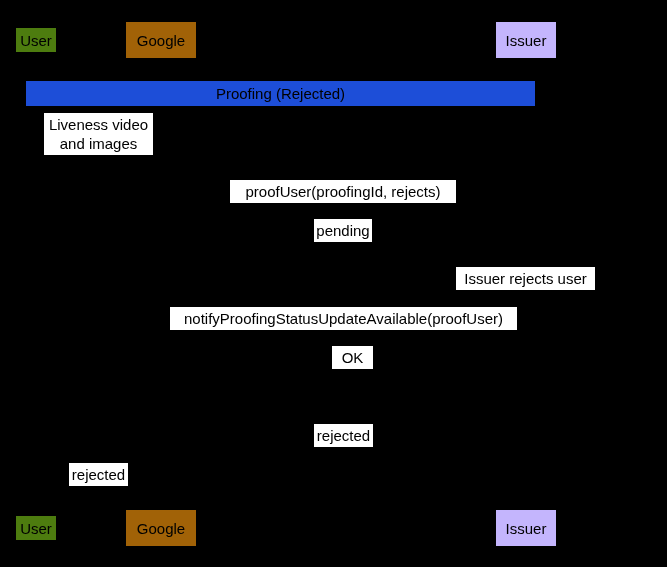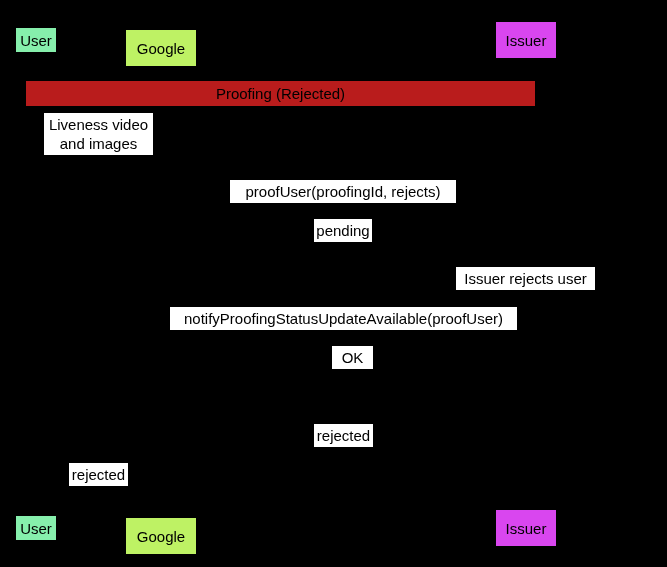--- a/index.html
+++ b/index.html
@@ -29,33 +29,32 @@
     line-height: 17px;
     white-space: pre;
     text-align: center;
   }
 
   
   .participant {
     font-size: 15px;
   }
   .participant.plain {
-    background: #86efac;
+    background: #4d7c0f;
   }
   .participant.green {
-    background: #bef264;
-    margin-top: 8px;
+    background: #a16207;
   }
   .participant.yellow {
-    background: #d946ef;
+    background: #c4b5fd;
   }
 
   
   .fragment-bar {
-    background: #b91c1c;
+    background: #1d4ed8;
     font-size: 15px;
   }
 
   
   .label-chip {
     background: #ffffff;
     font-size: 15px;
   }
   .label-chip.multiline {
     flex-direction: column;

